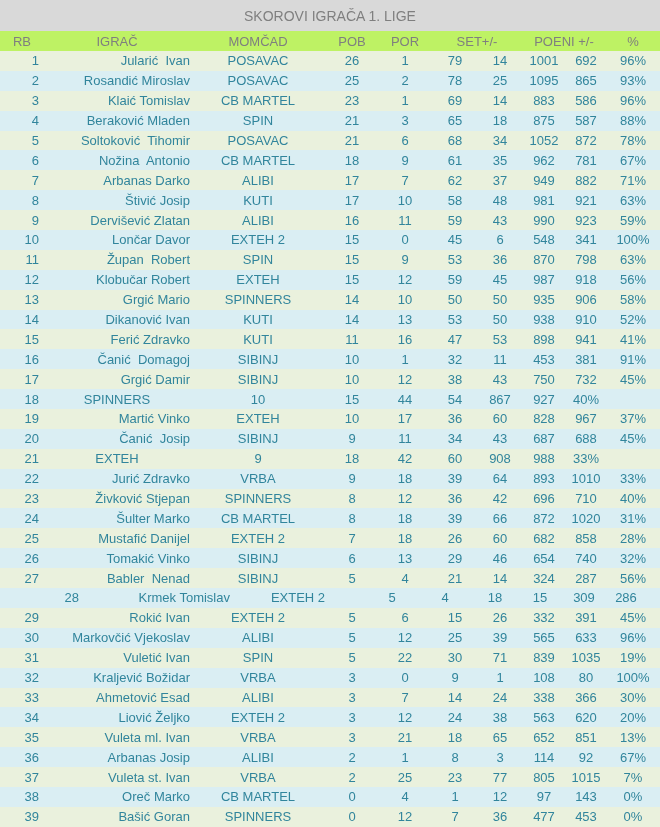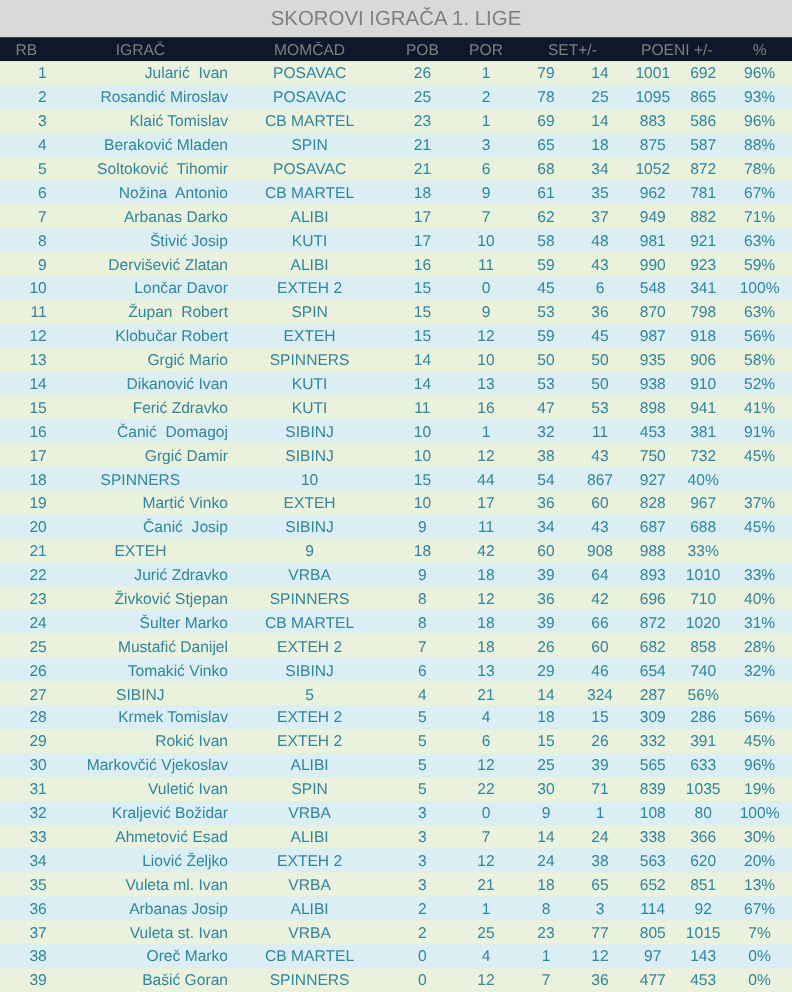--- a/index.html
+++ b/index.html
@@ -7,31 +7,31 @@
   .sheet{
     width:660px;height:827px;
     font-family:"Liberation Sans","DejaVu Sans",sans-serif;
     background:#EAF1DD;
     overflow:hidden;
   }
   .title-row{
     height:31px;
     background:#D9D9D9;
     color:#7F7F7F;
-    font-size:17px;
+    font-size:14px;
     display:flex;align-items:center;justify-content:center;
   }
   .grid{
     display:grid;
     grid-template-columns:44px 146px 136px 52px 54px 46px 44px 44px 40px 54px;
     align-items:center;
   }
   .header-row{
     height:20px;
-    background:#0f172a;
+    background:#bef264;
     color:#7F7F7F;
     font-size:13px;
   }
   .header-row .cell{text-align:center;}
   .header-row .cell.h-set{grid-column:6 / span 2;}
   .header-row .cell.h-poeni{grid-column:8 / span 2;}
   .row{
     height:19.9px;
     color:#31859C;
     font-size:13px;
@@ -364,30 +364,31 @@
         <div class="cell num">6</div>
         <div class="cell num">13</div>
         <div class="cell num">29</div>
         <div class="cell num">46</div>
         <div class="cell num">654</div>
         <div class="cell num">740</div>
         <div class="cell pct">32%</div>
       </div>
       <div class="row grid odd" style="background: rgb(234, 241, 221); color: rgb(49, 133, 156);">
         <div class="cell rb">27</div>
+        <div class="cell name">Babler  Nenad</div>
         <div class="cell team">SIBINJ</div>
         <div class="cell num">5</div>
         <div class="cell num">4</div>
         <div class="cell num">21</div>
         <div class="cell num">14</div>
         <div class="cell num">324</div>
         <div class="cell num">287</div>
         <div class="cell pct">56%</div>
       </div>
-      <div class="row grid even" style="background: rgb(218, 238, 243); color: rgb(49, 133, 156);">
+      <div class="row grid even" style="background: rgb(218, 238, 243); color: rgb(49, 133, 156); padding-left: 40px;">
         <div class="cell rb">28</div>
         <div class="cell name">Krmek Tomislav</div>
         <div class="cell team">EXTEH 2</div>
         <div class="cell num">5</div>
         <div class="cell num">4</div>
         <div class="cell num">18</div>
         <div class="cell num">15</div>
         <div class="cell num">309</div>
         <div class="cell num">286</div>
         <div class="cell pct">56%</div>

